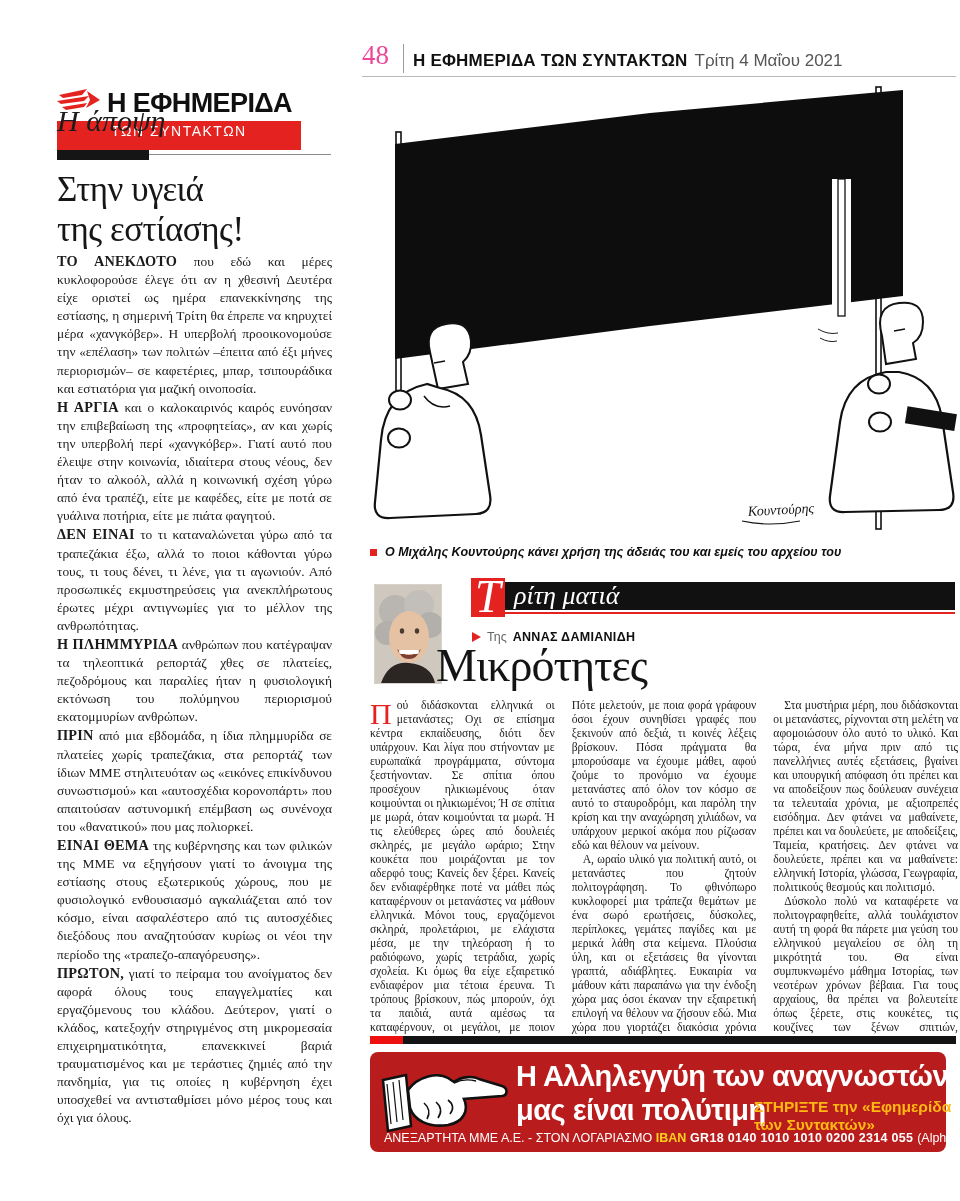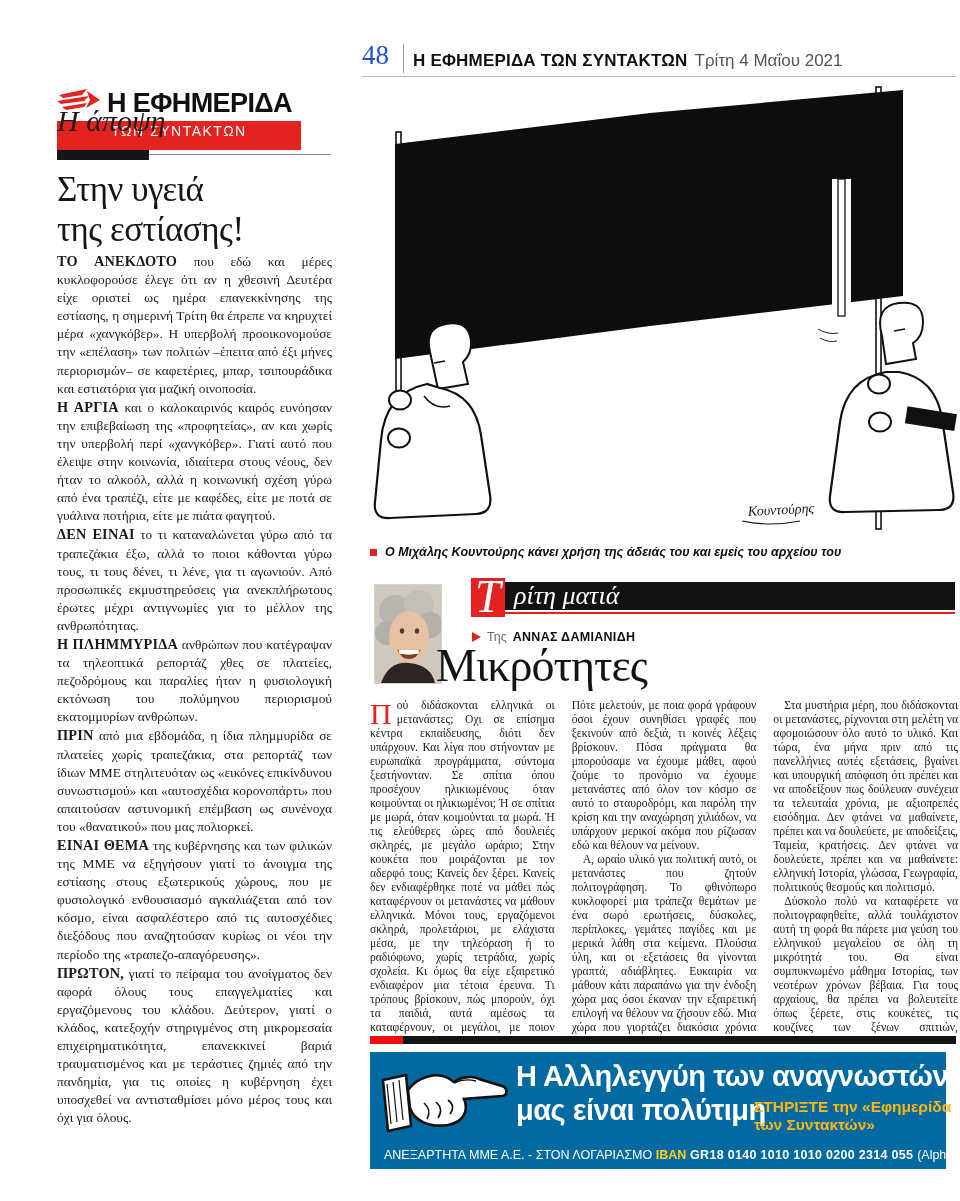--- a/index.html
+++ b/index.html
@@ -8,21 +8,21 @@
   .abs{position:absolute;}
 
   
   .logo{left:57px;top:50px;width:244px;margin-top:37px;}
   .logo-top{display:flex;align-items:center;gap:6px;}
   .logo-title{font-weight:bold;font-size:27px;letter-spacing:-0.6px;color:#101010;white-space:nowrap;}
   .logo-bar{margin-top:2px;background:#e42320;color:#fff;text-align:center;
             font-weight:normal;font-size:14px;letter-spacing:1.5px;padding:2px 0 11px;}
 
   
-  .pageno{left:362px;top:40px;font-family:"Liberation Serif",serif;font-size:27px;color:#1d4ed8;}
+  .pageno{left:362px;top:40px;font-family:"Liberation Serif",serif;font-size:27px;color:#ec4899;}
   .hdr-div{left:403px;top:44px;width:1px;height:29px;background:#9a9a9a;}
   .hdr-title{left:413px;top:51px;font-size:17px;white-space:nowrap;}
   .hdr-title b{letter-spacing:0.2px;color:#111;}
   .hdr-title .date{color:#555;font-weight:normal;margin-left:7px;}
   .hdr-rule{left:362px;top:76px;width:594px;height:1px;background:#b8b8b8;}
 
   
   .sec-label{left:57px;top:104px;font-family:"Liberation Serif",serif;font-style:italic;
              font-size:30px;color:#1c1c1c;}
   .brush{left:57px;top:150px;width:92px;height:10px;background:#151515;}
@@ -61,21 +61,21 @@
         font-family:"Liberation Serif",serif;font-size:11.6px;line-height:14px;
         text-align:justify;color:#191919;}
   .cols p{margin:0;}
   .cols p.ind{text-indent:11px;}
   .dropcap{float:left;color:#e42320;font-size:30px;line-height:25px;padding:2px 5px 0 0;
            font-family:"Liberation Serif",serif;}
 
   
   .bn-strip{left:370px;top:1036px;width:586px;height:8px;background:#131313;}
   .bn-strip .redseg{width:33px;height:8px;background:#ee0f0f;}
-  .bn-box{left:370px;top:1052px;width:576px;height:117px;background:#0369a1;}
+  .bn-box{left:370px;top:1052px;width:576px;height:100px;background:#b91c1c;border-radius:8px;}
   .bn-hand{position:absolute;left:8px;top:12px;}
   .bn-l1{position:absolute;left:146px;top:8px;color:#fff;font-weight:bold;font-size:29px;
          letter-spacing:-0.5px;white-space:nowrap;}
   .bn-l2{position:absolute;left:146px;top:42px;color:#fff;font-weight:bold;font-size:29px;
          letter-spacing:-0.5px;white-space:nowrap;}
   .bn-sup{position:absolute;left:384px;top:46px;color:#ffb912;font-weight:bold;
           font-size:15.5px;line-height:18px;white-space:nowrap;}
   .bn-acct{position:absolute;left:14px;bottom:7px;color:#fff;font-size:12.5px;white-space:nowrap;}
   .bn-acct .y{color:#ffcf1e;font-weight:bold;margin-top:48px;}
   .bn-acct .num{font-weight:bold;letter-spacing:0.3px;}

